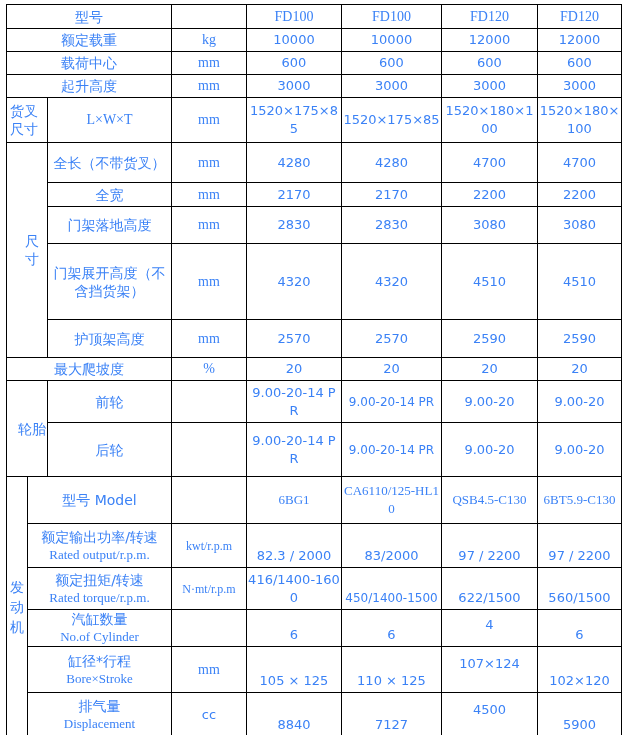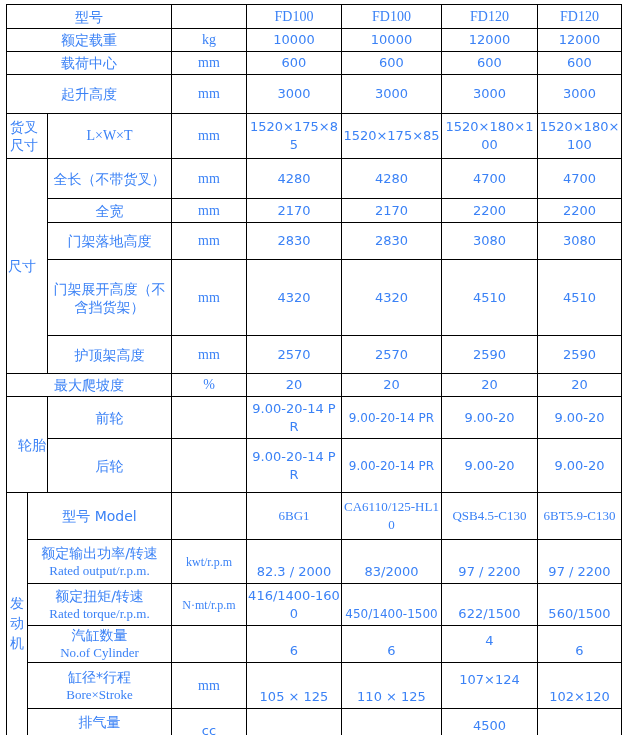--- a/index.html
+++ b/index.html
@@ -64,41 +64,41 @@
 
   <tr style="height:23px">
     <td colspan="3" class="zh">载荷中心</td>
     <td>mm</td>
     <td class="num">600</td>
     <td class="num">600</td>
     <td class="num">600</td>
     <td class="num">600</td>
   </tr>
 
-  <tr style="height:39px">
+  <tr style="height:23px">
     <td colspan="3" class="zh">起升高度</td>
     <td>mm</td>
     <td class="num">3000</td>
     <td class="num">3000</td>
     <td class="num">3000</td>
     <td class="num">3000</td>
   </tr>
 
   <tr style="height:45px">
     <td colspan="2" class="zh grp narrow" style="text-align:left;padding-left:3px">货叉尺寸</td>
     <td>L×W×T</td>
     <td>mm</td>
     <td class="num narrow">1520×175×85</td>
     <td class="num narrow">1520×175×85</td>
     <td class="num narrow">1520×180×100</td>
     <td class="num narrow">1520×180×100</td>
   </tr>
 
   <tr style="height:40px">
-    <td colspan="2" rowspan="5" class="zh" style="text-align:left;padding-left:1px">尺寸</td>
+    <td colspan="2" rowspan="5" class="zh" style="text-align:left;padding-left:18px">尺寸</td>
     <td class="zh narrow">全长（不带货叉）</td>
     <td>mm</td>
     <td class="num">4280</td>
     <td class="num">4280</td>
     <td class="num">4700</td>
     <td class="num">4700</td>
   </tr>
   <tr style="height:24px">
     <td class="zh">全宽</td>
     <td>mm</td>

